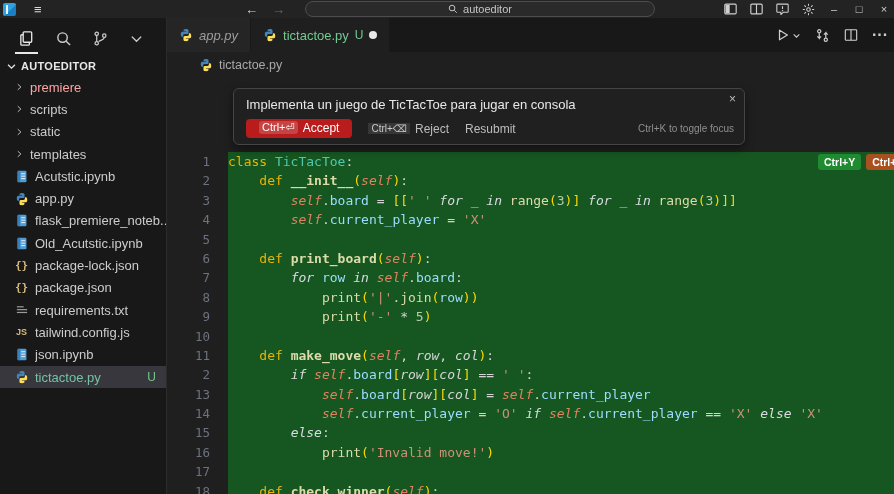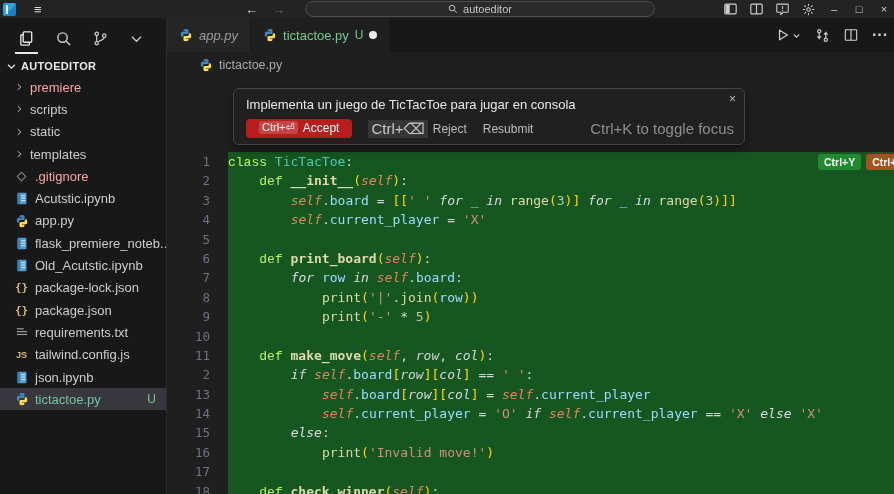--- a/index.html
+++ b/index.html
@@ -67,21 +67,21 @@
   .ebody { position:relative; flex:1; background:#1f1f1f; overflow:hidden; }
   .codeblock { position:absolute; left:0; right:0; top:74px; }
   .code-line { display:flex; height:19.4px; line-height:19.4px;
                font-family:"DejaVu Sans Mono",monospace; font-size:13px; }
   .gutter { width:61px; flex:0 0 auto; text-align:right; padding-right:18px; color:#6b7280;
             font-size:12.5px; background:#1f1f1f; }
   .lcontent { flex:1; background:#165721; white-space:pre; color:#d4d4d4; position:relative; }
   .guide1,.guide2 { position:absolute; top:93px; bottom:0; width:1px; background:rgba(255,255,255,0.10); }
   .guide1 { left:92px; } .guide2 { left:123px; }
 
-  .tok-kw  { color:#bef264;font-family:Liberation Mono, monospace; }
+  .tok-kw  { color:#eab308; }
   .tok-kwi { color:#dadce2; font-style:italic;margin-top:44px; }
   .tok-typ { color:#4ec9b0; }
   .tok-fn  { color:#dcdcaa; }
   .tok-fnb { color:#dcdcaa; font-weight:bold; }
   .tok-slf { color:#e0825f; font-style:italic; }
   .tok-var { color:#9cdcfe; }
   .tok-prm { color:#d6d6d6; font-style:italic; }
   .tok-str { color:#ce9178; }
   .tok-num { color:#b5cea8; }
   .tok-brk { color:#ffd700; }
@@ -97,22 +97,22 @@
   .chat { position:absolute; left:66px; top:10px; width:512px; height:57px;
           background:#202021; border:1px solid #454545; border-radius:6px; z-index:5;
           box-shadow:0 4px 10px rgba(0,0,0,.45); padding:8px 10px 0 12px; }
   .chat-title { font-size:13px; color:#e8e8e8; }
   .chat-close { position:absolute; right:8px; top:3px; color:#bbb; font-size:12px; cursor:pointer; }
   .chat-row { display:flex; align-items:center; margin-top:7px; font-size:12px; color:#bdbdbd; }
   .btn-accept { background:#b91c1c; color:#fff; border-radius:4px; padding:2px 13px 3px;
                 display:inline-flex; gap:5px; align-items:flex-start; cursor:pointer; font-size:12px; }
   .kbd-chip { background:rgba(255,255,255,.18); border-radius:3px; padding:0 3px; font-size:11px; }
   .chat-link { margin-left:16px; cursor:pointer; display:inline-flex; gap:5px; align-items:center; }
-  .kbd-ghost { background:rgba(255,255,255,.10); border-radius:0; padding:0 3px; font-size:15px; color:#c9c9c9; }
-  .chat-hint { margin-left:auto; color:#8f8f8f; font-size:15px; }
+  .kbd-ghost { background:rgba(255,255,255,.10); border-radius:0; padding:0 3px; font-size:10px; color:#c9c9c9; }
+  .chat-hint { margin-left:auto; color:#8f8f8f; font-size:10px; }
 
   svg { display:block; }
 </style>
 </head>
 <body>
 
 <div class="app">
 
   <div class="titlebar">
     <div class="tb-logo"></div>
@@ -233,26 +233,20 @@
             <span class="lbl">static</span>
           </div>
           <div class="sb-item">
             <span class="twisty">
               <svg width="10" height="10" viewBox="0 0 16 16">
                 <path d="M6 3.5l5 4.5-5 4.5" fill="none" stroke="#bbbbbb" stroke-width="1.6"></path>
               </svg>
             </span>
             <span class="lbl">templates</span>
           </div>
-          <div class="sb-item dim">
-            <span class="fi">
-              <span class="ico-diamond"></span>
-            </span>
-            <span class="lbl">.gitignore</span>
-          </div>
           <div class="sb-item">
             <span class="fi">
               <svg width="12" height="13" viewBox="0 0 14 16">
                 <rect x="1.5" y="1" width="11" height="14" rx="1.5" fill="#4f9cd6"></rect>
                 <rect x="1.5" y="1" width="3" height="14" rx="1" fill="#3a7fb5"></rect>
                 <rect x="6" y="4" width="5" height="1.2" fill="#e8f4ff"></rect>
                 <rect x="6" y="7" width="5" height="1.2" fill="#e8f4ff"></rect>
                 <rect x="6" y="10" width="5" height="1.2" fill="#e8f4ff"></rect>
               </svg>
             </span>

